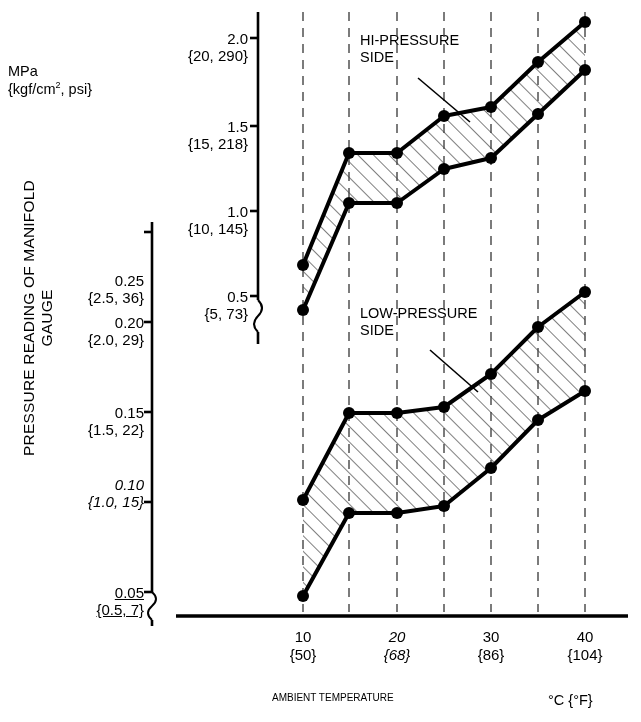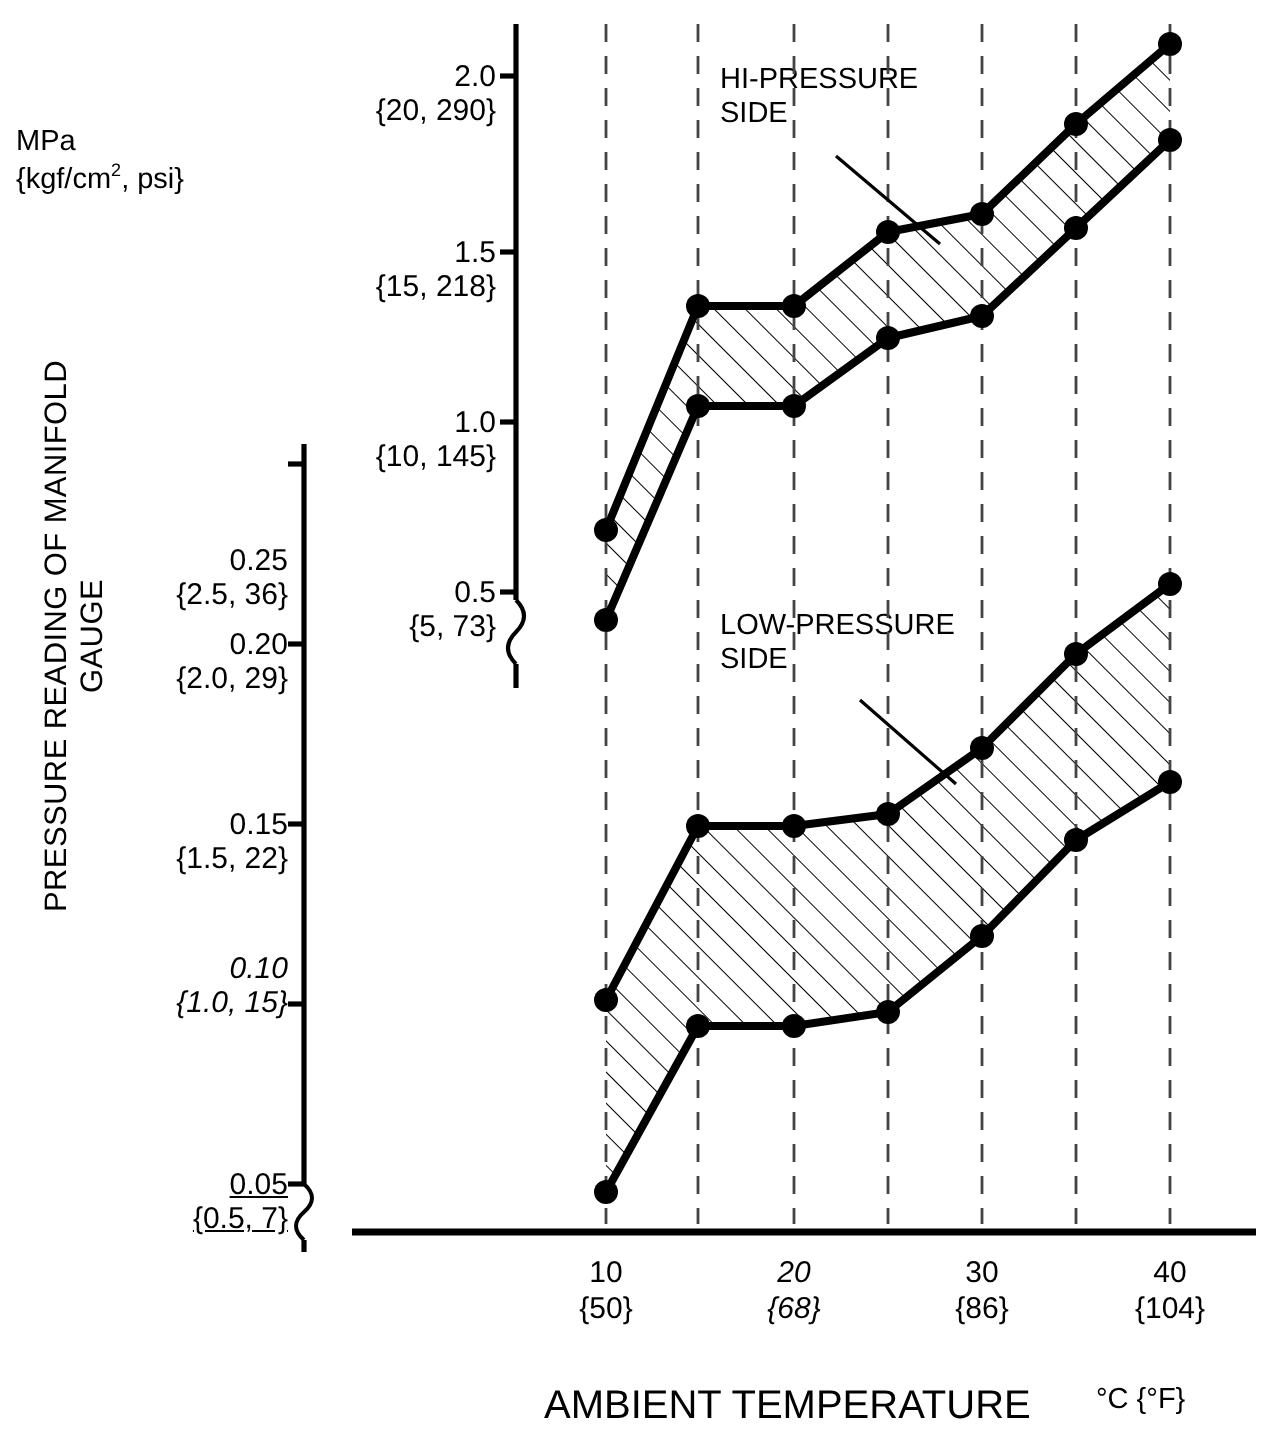--- a/index.html
+++ b/index.html
@@ -21,21 +21,21 @@
     text-align:center;
     font-size:15.5px;
     letter-spacing:0.2px;
   }
   .unit-top{position:absolute;left:8px;top:62px;font-size:14.5px;line-height:1.25;}
   .unit-top sup{font-size:9px;vertical-align:super;}
   .hi-tick{position:absolute;font-size:15px;text-align:right;width:108px;line-height:1.15;}
   .lo-tick{position:absolute;font-size:15px;text-align:right;width:104px;line-height:1.15;}
   .xt{position:absolute;font-size:15px;text-align:center;width:70px;line-height:1.2;}
   .ann{position:absolute;font-size:14.5px;line-height:1.2;}
-  .xaxis-title{position:absolute;font-size:20px;}
+  .xaxis-title{position:absolute;font-size:10px;}
   .xaxis-unit{position:absolute;font-size:14.5px;}
   svg{position:absolute;left:0;top:0;}
 </style>
 </head>
 <body>
 
 <div id="chart-root">
 
   <div class="axis-title-y">PRESSURE READING OF MANIFOLD GAUGE</div>
 

